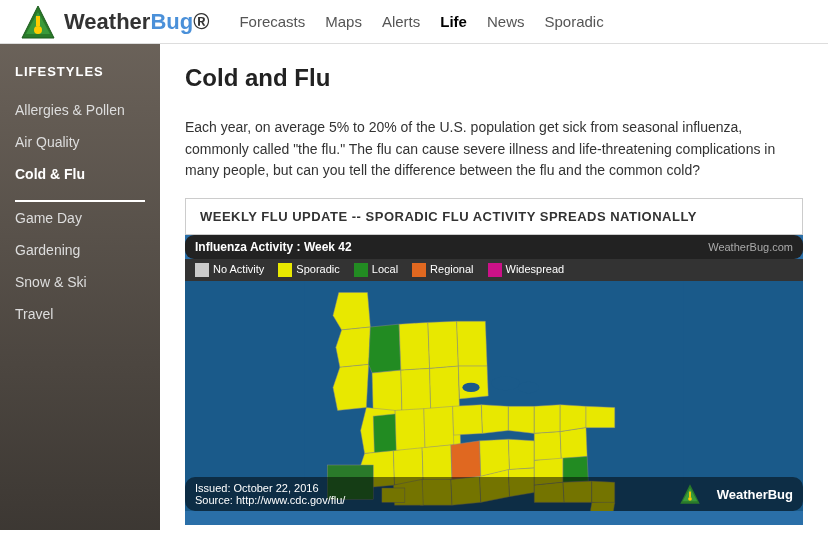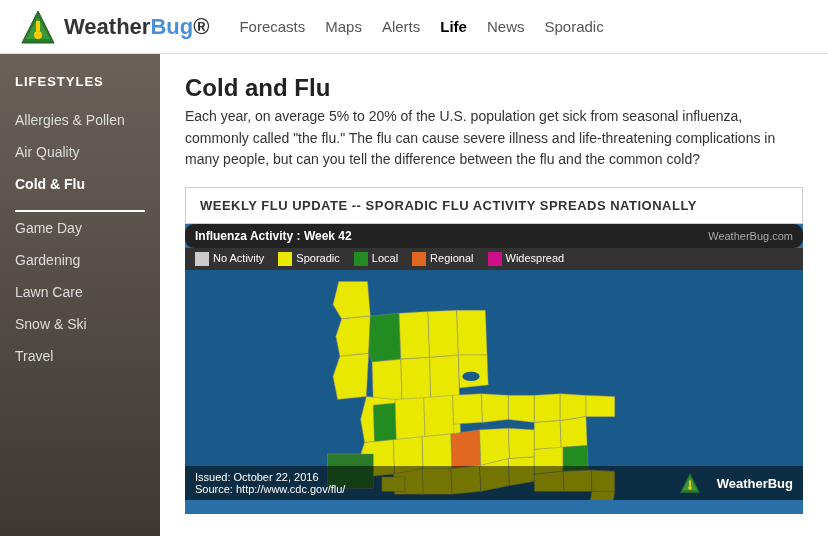--- a/index.html
+++ b/index.html
@@ -2,21 +2,21 @@
 <html><head>
   <meta charset="utf-8">
   <style>
     * { margin: 0; padding: 0; box-sizing: border-box; }
     body { font-family: Arial, sans-serif; width: 828px; height: 536px; overflow: hidden; background: #fff; }
 
     
     #header {
       background: #fff;
       border-bottom: 1px solid #ddd;
-      height: 54px;
+      height: 44px;
       display: flex;
       align-items: center;
       padding: 0 20px;
       position: relative;
       z-index: 10;
     }
     #logo-area {
       display: flex;
       align-items: center;
       margin-right: 30px;
@@ -83,21 +83,21 @@
     #content {
       flex: 1;
       background: #fff;
       padding: 20px 25px;
       overflow-y: auto;
     }
     .page-title {
       font-size: 24px;
       font-weight: bold;
       color: #222;
-      margin-bottom: 4px;
+      margin-bottom: 25px;
     }
     .intro-text {
       font-size: 14px;
       color: #333;
       line-height: 1.55;
       margin-bottom: 16px;
     }
     .flu-update-banner {
       background: #fff;
       border: 1px solid #ccc;
@@ -160,20 +160,21 @@
       bottom: 0;
       left: 0;
       right: 0;
       background: rgba(0,0,0,0.5);
       color: #fff;
       font-size: 11px;
       padding: 5px 10px;
       display: flex;
       justify-content: space-between;
       align-items: center;
+      border-radius: 10px;
     }
     .wb-watermark {
       font-size: 13px;
       font-weight: bold;
       color: #fff;
       display: flex;
       align-items: center;
       gap: 16px;
     }
 
@@ -208,21 +209,20 @@
 
 <div id="main">
 
   <div id="sidebar">
     <div class="sidebar-title">LIFESTYLES</div>
     <a class="sidebar-item">Allergies &amp; Pollen</a>
     <a class="sidebar-item">Air Quality</a>
     <a class="sidebar-item active">Cold &amp; Flu</a>
     <a class="sidebar-item">Game Day</a>
     <a class="sidebar-item">Gardening</a>
-    <a class="sidebar-item">Lawn Care</a>
     <a class="sidebar-item">Snow &amp; Ski</a>
     <a class="sidebar-item">Travel</a>
   </div>
 
   <div id="content">
     <h1 class="page-title">Cold and Flu</h1>
     <p class="intro-text">Each year, on average 5% to 20% of the U.S. population get sick from seasonal influenza, commonly called "the flu." The flu can cause severe illness and life-threatening complications in many people, but can you tell the difference between the flu and the common cold?</p>
 
     <div class="flu-update-banner">WEEKLY FLU UPDATE -- SPORADIC FLU ACTIVITY SPREADS NATIONALLY</div>
 

